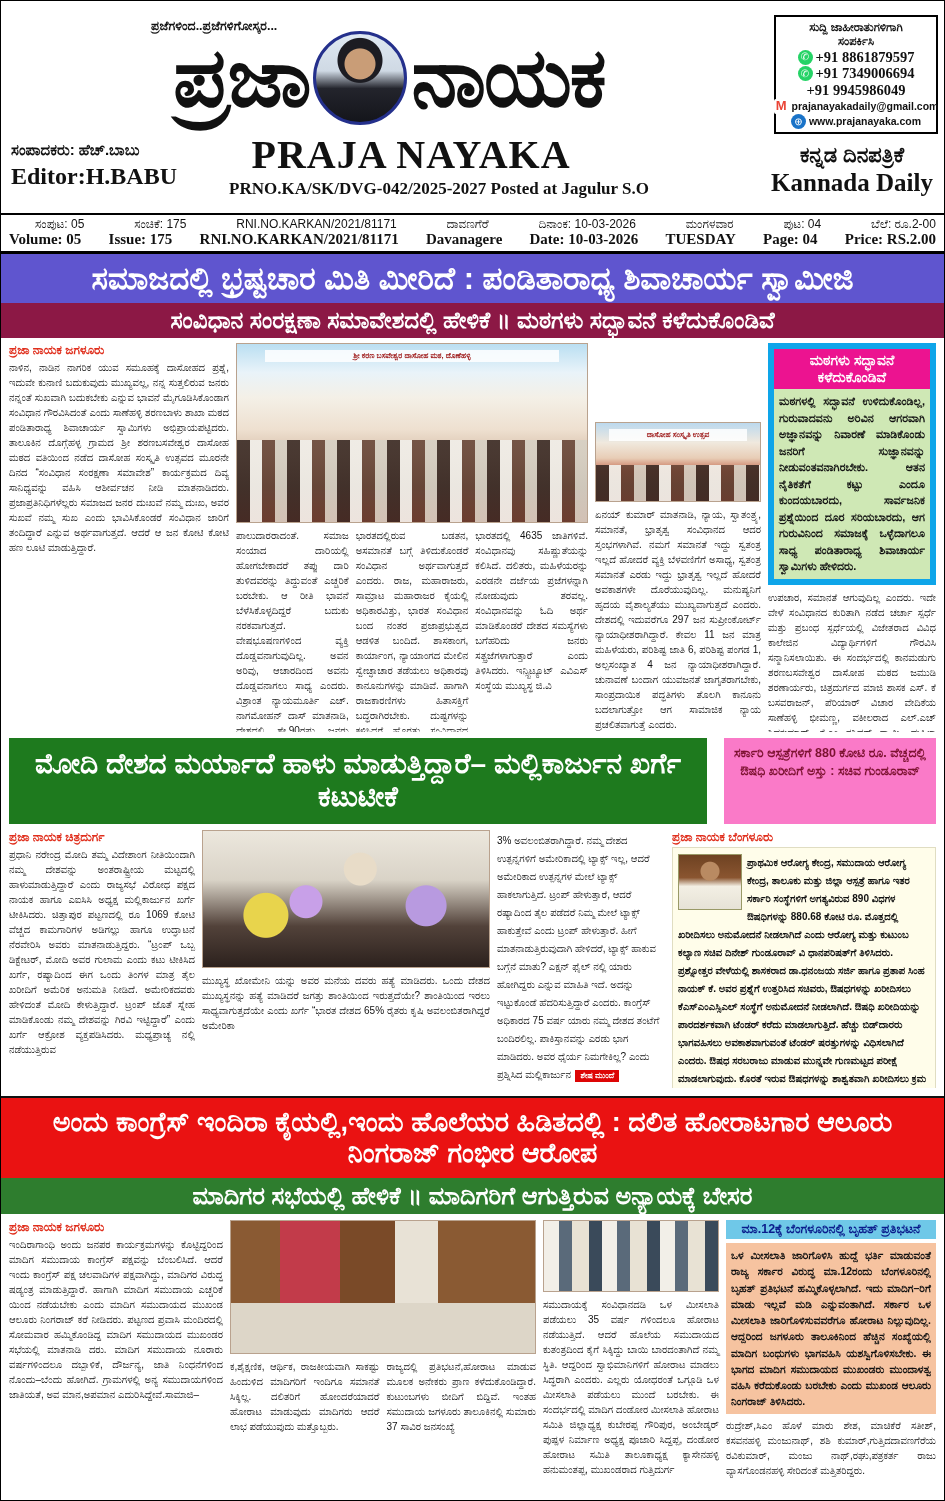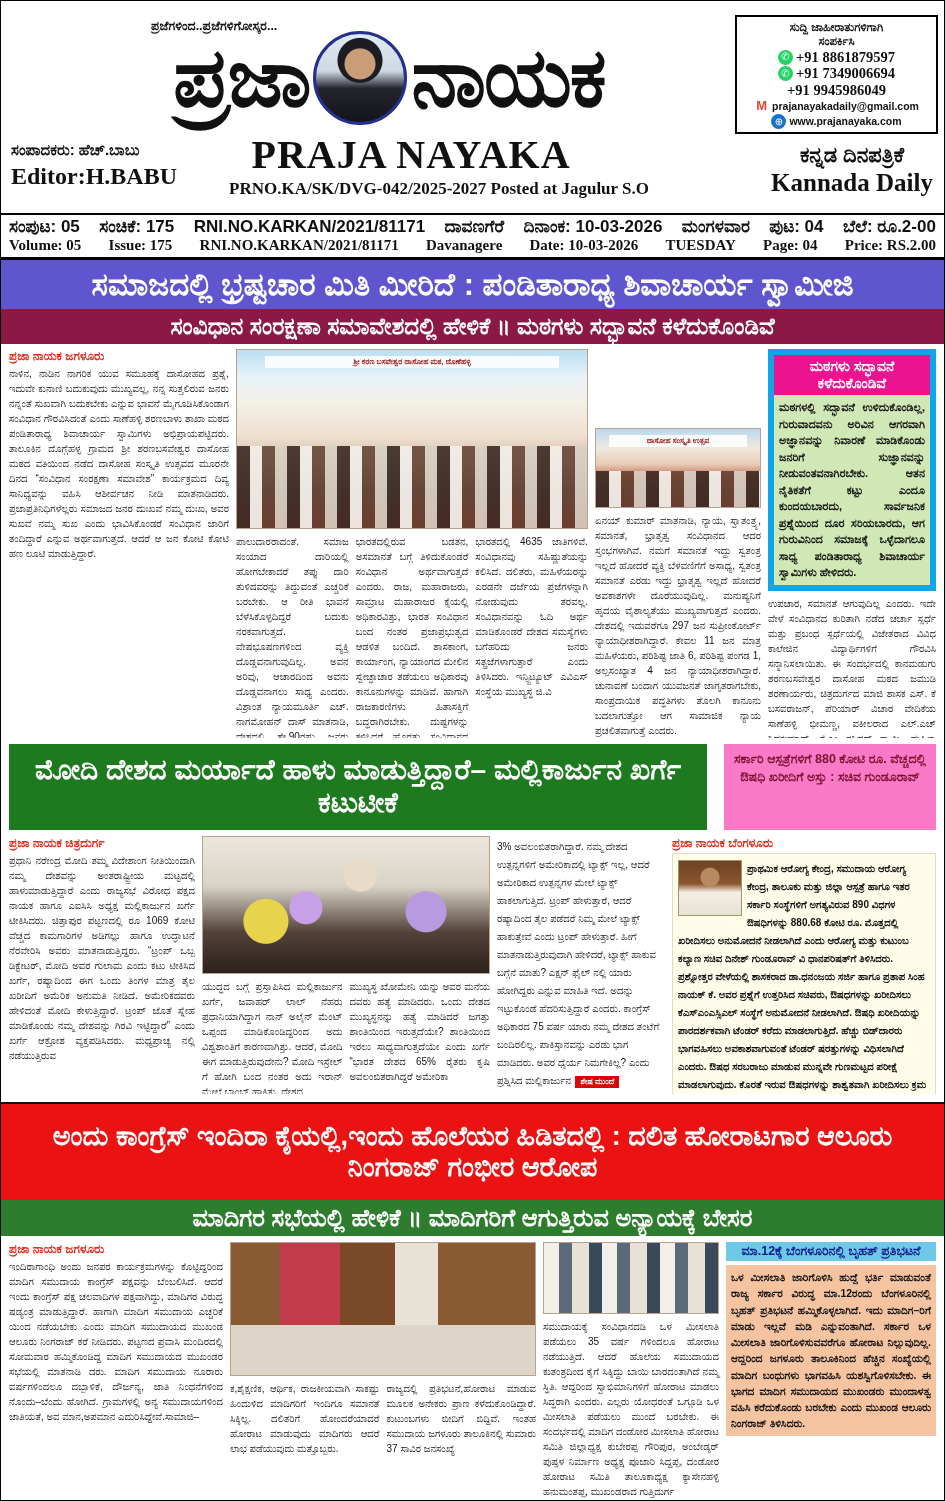--- a/index.html
+++ b/index.html
@@ -15,39 +15,39 @@
   .ambedkar { width:94px; height:94px; border-radius:50%; border:3px solid #24308c; flex:0 0 auto;
     background:
       radial-gradient(circle at 50% 34%, #c99d77 0 15px, rgba(0,0,0,0) 16px),
       radial-gradient(circle at 50% 30%, #1c1c22 0 22px, rgba(0,0,0,0) 23px),
       linear-gradient(180deg,#dfe9f2 0%, #cfd9e4 42%, #23242c 62%, #14151b 100%); }
   .title-en { position:absolute; left:140px; top:130px; width:540px; text-align:center;
               font-family:"Liberation Serif", serif; font-weight:bold; font-size:40px; letter-spacing:1px; }
   .editor-kn { position:absolute; left:10px; top:140px; font-size:15px; font-weight:bold; }
   .editor-en { position:absolute; left:10px; top:162px; font-family:"Liberation Serif", serif; font-weight:bold; font-size:24px; }
   .prno { position:absolute; left:228px; top:178px; font-family:"Liberation Serif", serif; font-weight:bold; font-size:17px; }
-  .contact-box { position:absolute; right:6px; top:14px; width:203px; border:2px solid #000; background:#fff;
+  .contact-box { position:absolute; right:6px; top:14px; width:164px; border:2px solid #000; background:#fff;
                  padding:3px 2px; text-align:center; }
   .contact-h { font-size:11.5px; font-weight:bold; line-height:1.25; }
   .contact-row { display:flex; align-items:center; justify-content:center; gap:3px; line-height:1.15; }
   .phone { font-family:"Liberation Serif", serif; font-weight:bold; font-size:14.5px; }
   .small-link { font-weight:bold; font-size:10.5px; }
   .icn { display:inline-flex; width:15px; height:15px; border-radius:50%; align-items:center; justify-content:center;
          font-size:10px; color:#fff; flex:0 0 auto; }
   .icn-wa { background:#25d366; }
   .icn-gm { background:#fff; color:#ea4335; font-weight:900; font-size:13px; border-radius:2px; }
   .icn-gl { background:#1a73c8; }
   .daily-kn { position:absolute; right:6px; top:142px; width:172px; text-align:center; font-size:21px; font-weight:bold; }
   .daily-en { position:absolute; right:6px; top:168px; width:172px; text-align:center;
               font-family:"Liberation Serif", serif; font-weight:bold; font-size:25px; }
 
   
   .infobar { border-top:2px solid #000; border-bottom:3px solid #000; padding:2px 8px 3px; }
   .info-row { display:flex; justify-content:space-between; align-items:baseline; }
-  .info-row.kn span { font-size:17px; font-weight:bold; }
+  .info-row.kn span { font-size:12px; font-weight:normal;margin-left:26px; }
   .info-row.en span { font-family:"Liberation Serif", serif; font-size:15px; font-weight:bold; }
 
   
   .banner { text-align:center; color:#fff; font-weight:bold; }
   .byline { color:#e0301e; font-weight:bold; font-size:12px; margin-bottom:3px; }
   .btxt { font-size:10px; line-height:1.5; text-align:justify; }
   .photo { position:relative; border:1px solid #b9a28e; overflow:hidden; }
   .photo .pb-label { position:absolute; top:6px; left:8%; right:8%; background:rgba(255,255,255,.85);
                      color:#a02020; font-size:7.5px; font-weight:bold; text-align:center; padding:1px 2px; }
   .crowd { position:absolute; left:0; right:0; bottom:0; height:46%;
@@ -95,21 +95,21 @@
   .a2-col3 { width:168px; flex:0 0 auto; }
   .a2-right { flex:1; overflow:hidden; }
   .yellowbox { background:#fffdea; border:1px solid #e0ddc2; padding:4px 5px; }
   .yellowbox .btxt { font-weight:bold; font-size:10px; }
   .photo-minister { float:left; width:64px; height:56px; margin:2px 5px 2px 0; border:1px solid #996;
     background:
       radial-gradient(circle at 50% 30%, #b98a62 0 9px, rgba(0,0,0,0) 10px),
       linear-gradient(180deg,#6e4222 0%, #8a5530 42%, #f3efe4 58%, #e6e2d6 100%); }
 
   
-  .banner3a { background:#ea1212; font-size:27px; padding:17px 2px; }
+  .banner3a { background:#ea1212; font-size:27px; padding:9px 2px; }
   .banner3b { background:#2e7d2e; font-size:24px; padding:4px 2px; }
   .a3-content { display:flex; gap:7px; padding:6px 8px 0; height:300px; overflow:hidden; }
   .a3-col1 { width:214px; flex:0 0 auto; }
   .a3-center { width:306px; flex:0 0 auto; display:flex; flex-direction:column; gap:5px; }
   .photo-room { height:134px;
     background:
       linear-gradient(180deg, rgba(0,0,0,0) 0 62%, #ddd6c8 62% 100%),
       linear-gradient(90deg,#8a5a33 0 16%, #c23b4a 16% 36%, #7a4a28 36% 54%, #e8e2d6 54% 68%, #8a5a33 68% 100%); }
   .a3-undercols { display:flex; gap:7px; flex:1; overflow:hidden; }
   .a3-undercols > div { flex:1; }
@@ -232,21 +232,20 @@
       </div>
     </div>
     <div class="a2-content">
       <div class="a2-col1">
         <div class="byline">ಪ್ರಜಾ ನಾಯಕ ಚಿತ್ರದುರ್ಗ</div>
         <div class="btxt">ಪ್ರಧಾನಿ ನರೇಂದ್ರ ಮೋದಿ ತಮ್ಮ ವಿದೇಶಾಂಗ ನೀತಿಯಿಂದಾಗಿ ನಮ್ಮ ದೇಶವನ್ನು ಅಂತರಾಷ್ಟ್ರೀಯ ಮಟ್ಟದಲ್ಲಿ ಹಾಳುಮಾಡುತ್ತಿದ್ದಾರೆ ಎಂದು ರಾಜ್ಯಸಭೆ ವಿರೋಧ ಪಕ್ಷದ ನಾಯಕ ಹಾಗೂ ಎಐಸಿಸಿ ಅಧ್ಯಕ್ಷ ಮಲ್ಲಿಕಾರ್ಜುನ ಖರ್ಗೆ ಟೀಕಿಸಿದರು. ಚಿತ್ತಾಪುರ ಪಟ್ಟಣದಲ್ಲಿ ರೂ 1069 ಕೋಟಿ ವೆಚ್ಚದ ಕಾಮಗಾರಿಗಳ ಅಡಿಗಲ್ಲು ಹಾಗೂ ಉದ್ಘಾಟನೆ ನೆರವೇರಿಸಿ ಅವರು ಮಾತನಾಡುತ್ತಿದ್ದರು. “ಟ್ರಂಪ್ ಒಬ್ಬ ಡಿಕ್ಟೇಟರ್, ಮೋದಿ ಅವರ ಗುಲಾಮ ಎಂದು ಕಟು ಟೀಕಿಸಿದ ಖರ್ಗೆ, ರಷ್ಯಾದಿಂದ ಈಗ ಒಂದು ತಿಂಗಳ ಮಾತ್ರ ತೈಲ ಖರೀದಿಗೆ ಅಮೆರಿಕ ಅನುಮತಿ ನೀಡಿದೆ. ಅಮೇರಿಕದವರು ಹೇಳಿದಂತೆ ಮೋದಿ ಕೇಳುತ್ತಿದ್ದಾರೆ. ಟ್ರಂಪ್ ಜೊತೆ ಸ್ನೇಹ ಮಾಡಿಕೊಂಡು ನಮ್ಮ ದೇಶವನ್ನು ಗಿರವಿ ಇಟ್ಟಿದ್ದಾರೆ” ಎಂದು ಖರ್ಗೆ ಆಕ್ರೋಶ ವ್ಯಕ್ತಪಡಿಸಿದರು. ಮಧ್ಯಪ್ರಾಚ್ಯ ನಲ್ಲಿ ನಡೆಯುತ್ತಿರುವ</div>
       </div>
       <div class="a2-center">
         <div class="photo photo-kharge"></div>
         <div class="a2-undercols">
-          <div class="btxt">ಯುದ್ಧದ ಬಗ್ಗೆ ಪ್ರಸ್ತಾಪಿಸಿದ ಮಲ್ಲಿಕಾರ್ಜುನ ಖರ್ಗೆ, ಜವಾಹರ್ ಲಾಲ್ ನೆಹರು ಪ್ರಧಾನಿಯಾಗಿದ್ದಾಗ ನಾನ್ ಅಲೈನ್ ಮೆಂಟ್ ಒಪ್ಪಂದ ಮಾಡಿಕೊಂಡಿದ್ದರಿಂದ ಅದು ವಿಶ್ವಶಾಂತಿಗೆ ಕಾರಣವಾಗಿತ್ತು. ಆದರೆ, ಮೋದಿ ಈಗ ಮಾಡುತ್ತಿರುವುದೇನು? ಮೋದಿ ಇಸ್ರೇಲ್ ಗೆ ಹೋಗಿ ಬಂದ ನಂತರ ಅದು ಇರಾನ್ ಮೇಲೆ ಬಾಂಬ್ ಹಾಕಿತು. ದೇಶದ</div>
           <div class="btxt">ಮುಖ್ಯಸ್ಥ ಖೋಮೇನಿ ಯನ್ನು ಅವರ ಮನೆಯ ದವರು ಹತ್ಯೆ ಮಾಡಿದರು. ಒಂದು ದೇಶದ ಮುಖ್ಯಸ್ಥನನ್ನು ಹತ್ಯೆ ಮಾಡಿದರೆ ಜಗತ್ತು ಶಾಂತಿಯಿಂದ ಇರುತ್ತದೆಯೇ? ಶಾಂತಿಯಿಂದ ಇರಲು ಸಾಧ್ಯವಾಗುತ್ತದೆಯೇ ಎಂದು ಖರ್ಗೆ “ಭಾರತ ದೇಶದ 65% ರೈತರು ಕೃಷಿ ಅವಲಂಬಿತರಾಗಿದ್ದರೆ ಅಮೇರಿಕಾ</div>
         </div>
       </div>
       <div class="a2-col3">
         <span class="btxt">3% ಅವಲಂಬಿತರಾಗಿದ್ದಾರೆ. ನಮ್ಮ ದೇಶದ ಉತ್ಪನ್ನಗಳಿಗೆ ಅಮೇರಿಕಾದಲ್ಲಿ ಟ್ಯಾಕ್ಸ್ ಇಲ್ಲ, ಆದರೆ ಅಮೇರಿಕಾದ ಉತ್ಪನ್ನಗಳ ಮೇಲೆ ಟ್ಯಾಕ್ಸ್ ಹಾಕಲಾಗುತ್ತಿದೆ. ಟ್ರಂಪ್ ಹೇಳುತ್ತಾರೆ, ಆದರೆ ರಷ್ಯಾದಿಂದ ತೈಲ ಪಡೆದರೆ ನಿಮ್ಮ ಮೇಲೆ ಟ್ಯಾಕ್ಸ್ ಹಾಕುತ್ತೇವೆ ಎಂದು ಟ್ರಂಪ್ ಹೇಳುತ್ತಾರೆ. ಹೀಗೆ ಮಾತನಾಡುತ್ತಿರುವುದಾಗಿ ಹೇಳಿದರೆ, ಟ್ಯಾಕ್ಸ್ ಹಾಕುವ ಬಗ್ಗೆನೆ ಮಾತು? ಎಕ್ಷನ್ ಫೈಲ್ ನಲ್ಲಿ ಯಾರು ಹೋಗಿದ್ದರು ಎನ್ನುವ ಮಾಹಿತಿ ಇದೆ. ಅದನ್ನು ಇಟ್ಟುಕೊಂಡೆ ಹೆದರಿಸುತ್ತಿದ್ದಾರೆ ಎಂದರು. ಕಾಂಗ್ರೆಸ್ ಅಧಿಕಾರದ 75 ವರ್ಷ ಯಾರು ನಮ್ಮ ದೇಶದ ತಂಟೆಗೆ ಬಂದಿರಲಿಲ್ಲ. ಪಾಕಿಸ್ತಾನವನ್ನು ಎರಡು ಭಾಗ ಮಾಡಿದರು. ಅವರ ಧೈರ್ಯ ನಿಮಗೇಕಿಲ್ಲ? ಎಂದು ಪ್ರಶ್ನಿಸಿದ ಮಲ್ಲಿಕಾರ್ಜುನ</span>
         <span class="cont-tag">ಶೇಷ ಮುಂದೆ</span>
       </div>
       <div class="a2-right">
         <div class="byline">ಪ್ರಜಾ ನಾಯಕ ಬೆಂಗಳೂರು</div>
         <div class="yellowbox">
@@ -273,17 +272,18 @@
           <div class="btxt">ರಾಜ್ಯದಲ್ಲಿ ಪ್ರತಿಭಟನೆ,ಹೋರಾಟ ಮಾಡುವ ಮೂಲಕ ಅನೇಕರು ಪ್ರಾಣ ಕಳೆದುಕೊಂಡಿದ್ದಾರೆ. ಕುಟುಂಬಗಳು ಬೀದಿಗೆ ಬಿದ್ದಿವೆ. ಇಂತಹ ಸಮುದಾಯ ಜಗಳೂರು ತಾಲೂಕಿನಲ್ಲಿ ಸುಮಾರು 37 ಸಾವಿರ ಜನಸಂಖ್ಯೆ</div>
         </div>
       </div>
       <div class="a3-mid">
         <div class="photo photo-group"></div>
         <div class="btxt">ಸಮುದಾಯಕ್ಕೆ ಸಂವಿಧಾನದಡಿ ಒಳ ಮೀಸಲಾತಿ ಪಡೆಯಲು 35 ವರ್ಷ ಗಳಿಂದಲೂ ಹೋರಾಟ ನಡೆಯುತ್ತಿದೆ. ಆದರೆ ಹೊಲೆಯ ಸಮುದಾಯದ ಕುತಂತ್ರದಿಂದ ಕೈಗೆ ಸಿಕ್ಕಿದ್ದು ಬಾಯಿ ಬಾರದಂತಾಗಿದೆ ನಮ್ಮ ಸ್ಥಿತಿ. ಆದ್ದರಿಂದ ಸ್ವಾಭಿಮಾನಿಗಳಿಗೆ ಹೋರಾಟ ಮಾಡಲು ಸಿದ್ಧರಾಗಿ ಎಂದರು. ಎಲ್ಲರು ಯೋಧರಂತೆ ಒಗ್ಗೂಡಿ ಒಳ ಮೀಸಲಾತಿ ಪಡೆಯಲು ಮುಂದೆ ಬರಬೇಕು. ಈ ಸಂದರ್ಭದಲ್ಲಿ ಮಾದಿಗ ದಂಡೋರ ಮೀಸಲಾತಿ ಹೋರಾಟ ಸಮಿತಿ ಜಿಲ್ಲಾಧ್ಯಕ್ಷ ಕುಬೇರಪ್ಪ ಗೌರಿಪುರ, ಅಂಬೇಡ್ಕರ್ ಪುಷ್ಪಳ ನಿರ್ಮಾಣ ಅಧ್ಯಕ್ಷ ಪೂಜಾರಿ ಸಿದ್ದಪ್ಪ, ದಂಡೋರ ಹೋರಾಟ ಸಮಿತಿ ತಾಲೂಕಾಧ್ಯಕ್ಷ ಕ್ಯಾಸೇನಹಳ್ಳಿ ಹನುಮಂತಪ್ಪ, ಮುಖಂಡರಾದ ಗುತ್ತಿದುರ್ಗ</div>
       </div>
       <div class="a3-right">
         <div class="bluebox-title">ಮಾ.12ಕ್ಕೆ ಬೆಂಗಳೂರಿನಲ್ಲಿ ಬೃಹತ್ ಪ್ರತಿಭಟನೆ</div>
         <div class="salmonbox">ಒಳ ಮೀಸಲಾತಿ ಜಾರಿಗೊಳಿಸಿ ಹುದ್ದೆ ಭರ್ತಿ ಮಾಡುವಂತೆ ರಾಜ್ಯ ಸರ್ಕಾರ ವಿರುದ್ಧ ಮಾ.12ರಂದು ಬೆಂಗಳೂರಿನಲ್ಲಿ ಬೃಹತ್ ಪ್ರತಿಭಟನೆ ಹಮ್ಮಿಕೊಳ್ಳಲಾಗಿದೆ. ಇದು ಮಾದಿಗ–ರಿಗೆ ಮಾಡು ಇಲ್ಲವೆ ಮಡಿ ಎನ್ನುವಂತಾಗಿದೆ. ಸರ್ಕಾರ ಒಳ ಮೀಸಲಾತಿ ಜಾರಿಗೊಳಿಸುವವರೆಗೂ ಹೋರಾಟ ನಿಲ್ಲುವುದಿಲ್ಲ. ಆದ್ದರಿಂದ ಜಗಳೂರು ತಾಲೂಕಿನಿಂದ ಹೆಚ್ಚಿನ ಸಂಖ್ಯೆಯಲ್ಲಿ ಮಾದಿಗ ಬಂಧುಗಳು ಭಾಗವಹಿಸಿ ಯಶಸ್ವಿಗೊಳಿಸಬೇಕು. ಈ ಭಾಗದ ಮಾದಿಗ ಸಮುದಾಯದ ಮುಖಂಡರು ಮುಂದಾಳತ್ವ ವಹಿಸಿ ಕರೆದುಕೊಂಡು ಬರಬೇಕು ಎಂದು ಮುಖಂಡ ಆಲೂರು ನಿಂಗರಾಜ್ ತಿಳಿಸಿದರು.</div>
+        <div class="btxt">ರುದ್ರೇಶ್,ಸಿಎಂ ಹೊಳೆ ಮಾರು ಶೇಶ, ಮಾಚಿಕೆರೆ ಸತೀಶ್, ಕಸವನಹಳ್ಳಿ ಮಂಜುನಾಥ್, ಶಶಿ ಕುಮಾರ್,ಗುತ್ತಿದದಾವಣಗೆರೆಯ ರವಿಕುಮಾರ್, ಮಂಜು ನಾಥ್,ರಘು,ಪತ್ರಕರ್ತ ರಾಜು ವ್ಯಾಸಗೊಂಡನಹಳ್ಳಿ ಸೇರಿದಂತೆ ಮತ್ತಿತರಿದ್ದರು.</div>
       </div>
     </div>
   </section>
 
 </div>
 
 </body></html>

